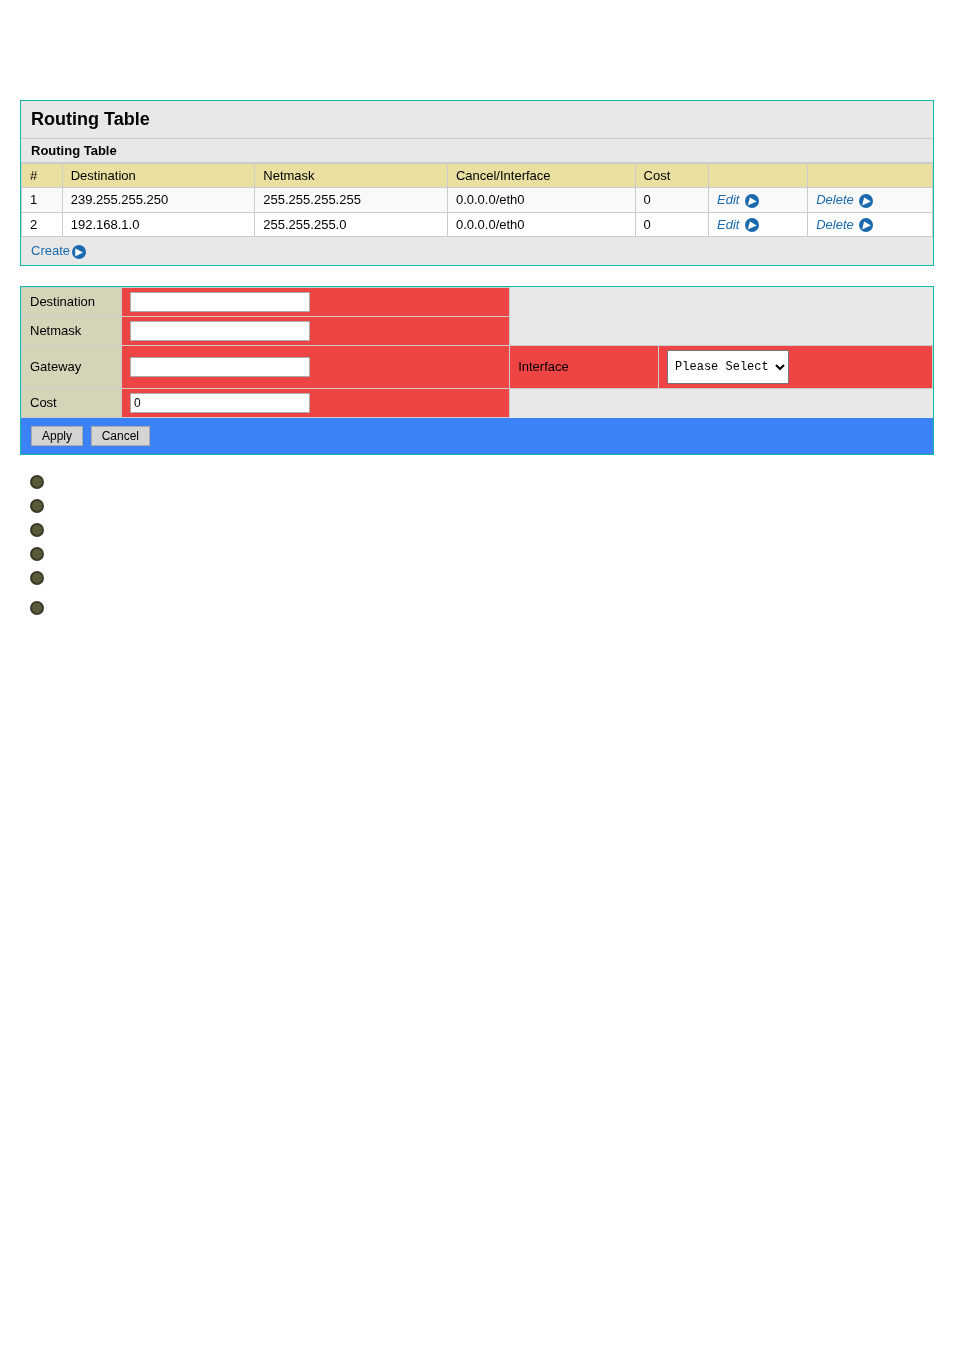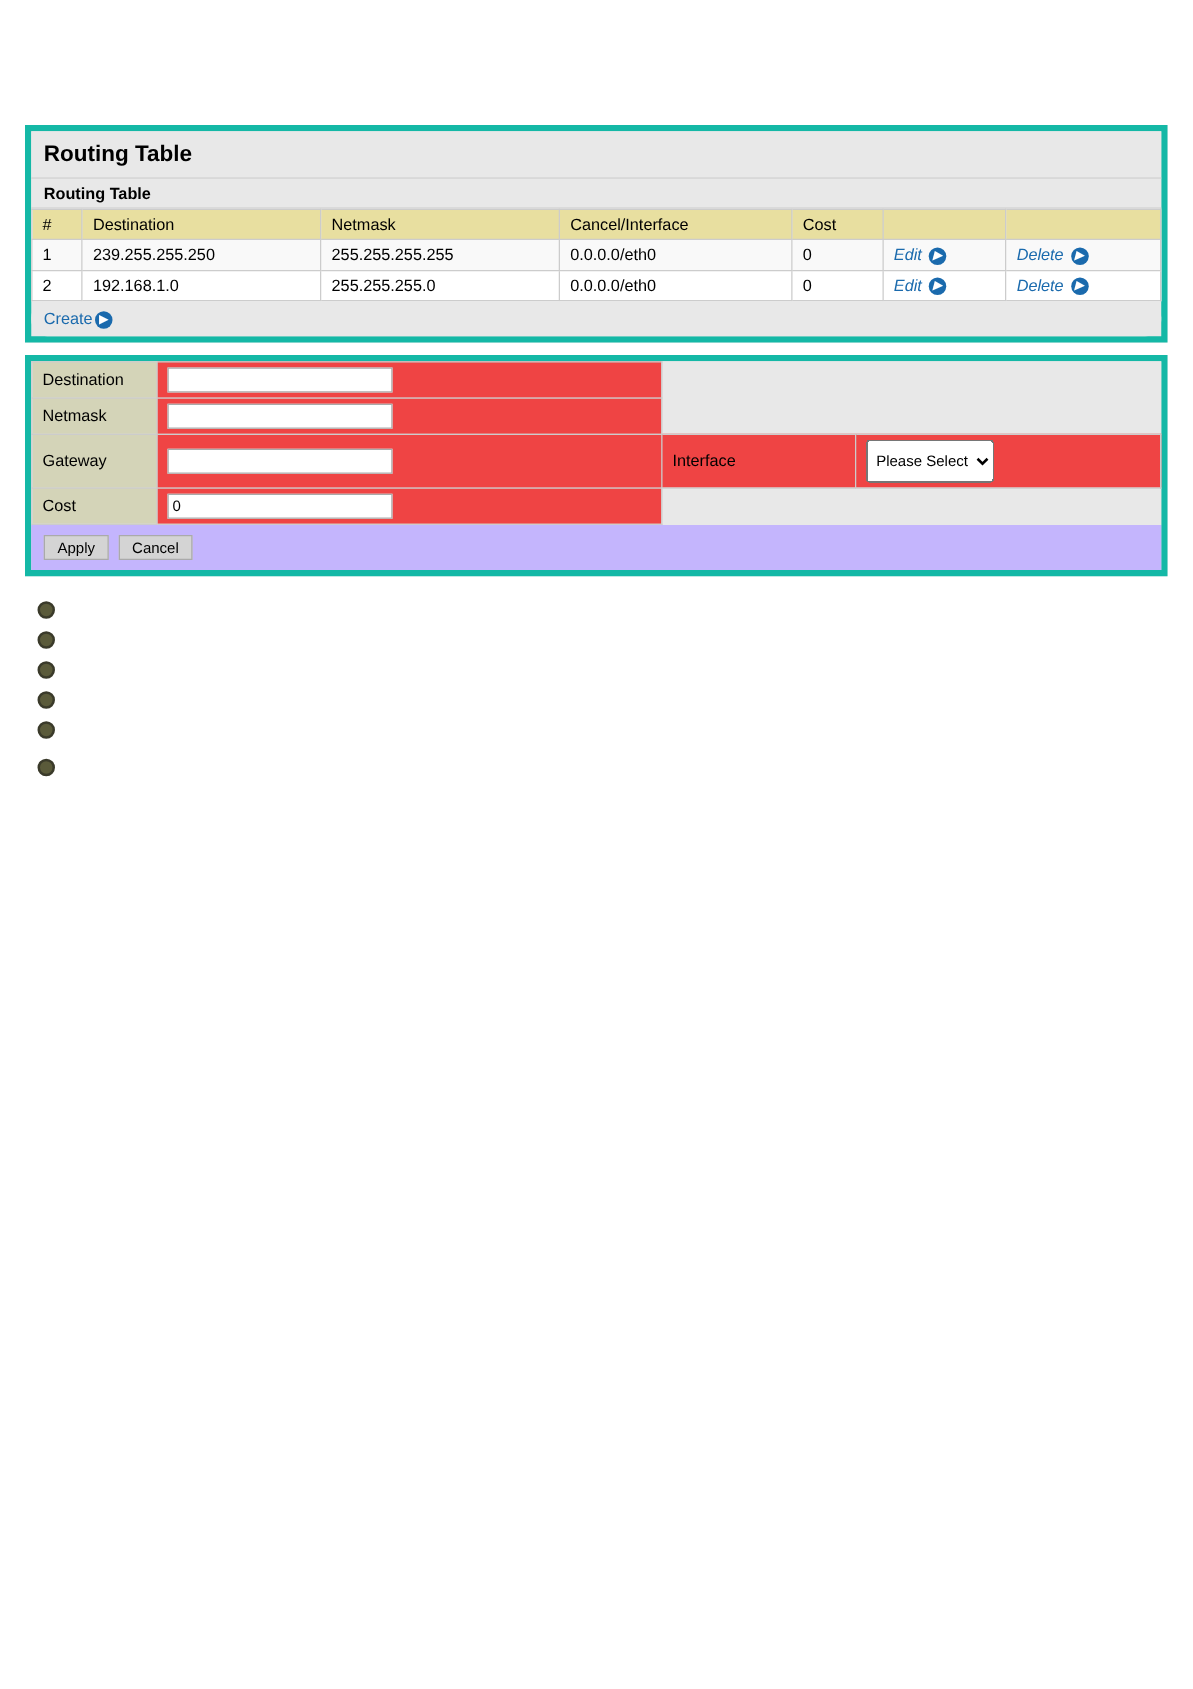--- a/index.html
+++ b/index.html
@@ -5,22 +5,22 @@
     * { box-sizing: border-box; margin: 0; padding: 0; }
     body {
       font-family: Arial, Helvetica, sans-serif;
       font-size: 13px;
       background: #fff;
       color: #000;
       padding: 20px;
     }
 
     .section-box {
-      border: 5px solid #14b8a6;
-      margin-bottom: 10px;
+      border: 1px solid #14b8a6;
+      margin-bottom: 20px;
       background: #e8e8e8;
     }
 
     .section-title {
       font-size: 18px;
       font-weight: bold;
       padding: 8px 10px;
       background: #e8e8e8;
       border-bottom: 1px solid #ccc;
     }
@@ -74,21 +74,20 @@
       font-size: 10px;
       text-align: center;
       line-height: 14px;
       margin-left: 2px;
       vertical-align: middle;
     }
 
     .create-row {
       padding: 6px 10px;
       background: #e8e8e8;
-      border-radius: 13px;
     }
 
     .create-link {
       color: #1a6aad;
       text-decoration: none;
       cursor: pointer;
     }
 
     
     .form-table {
@@ -124,25 +123,26 @@
     }
 
     .interface-label {
       padding-right: 8px;
     }
 
     select.interface-select {
       font-size: 12px;
       padding: 1px 3px;
       height: 34px;
+      font-family: Liberation Mono, monospace;
     }
 
     .buttons-row {
       padding: 8px 10px;
-      background: #c4b5fd;
+      background: #3b82f6;
     }
 
     .btn {
       font-size: 12px;
       padding: 2px 10px;
       background: #d4d4d4;
       border: 1px solid #aaa;
       cursor: pointer;
       margin-right: 4px;
     }

